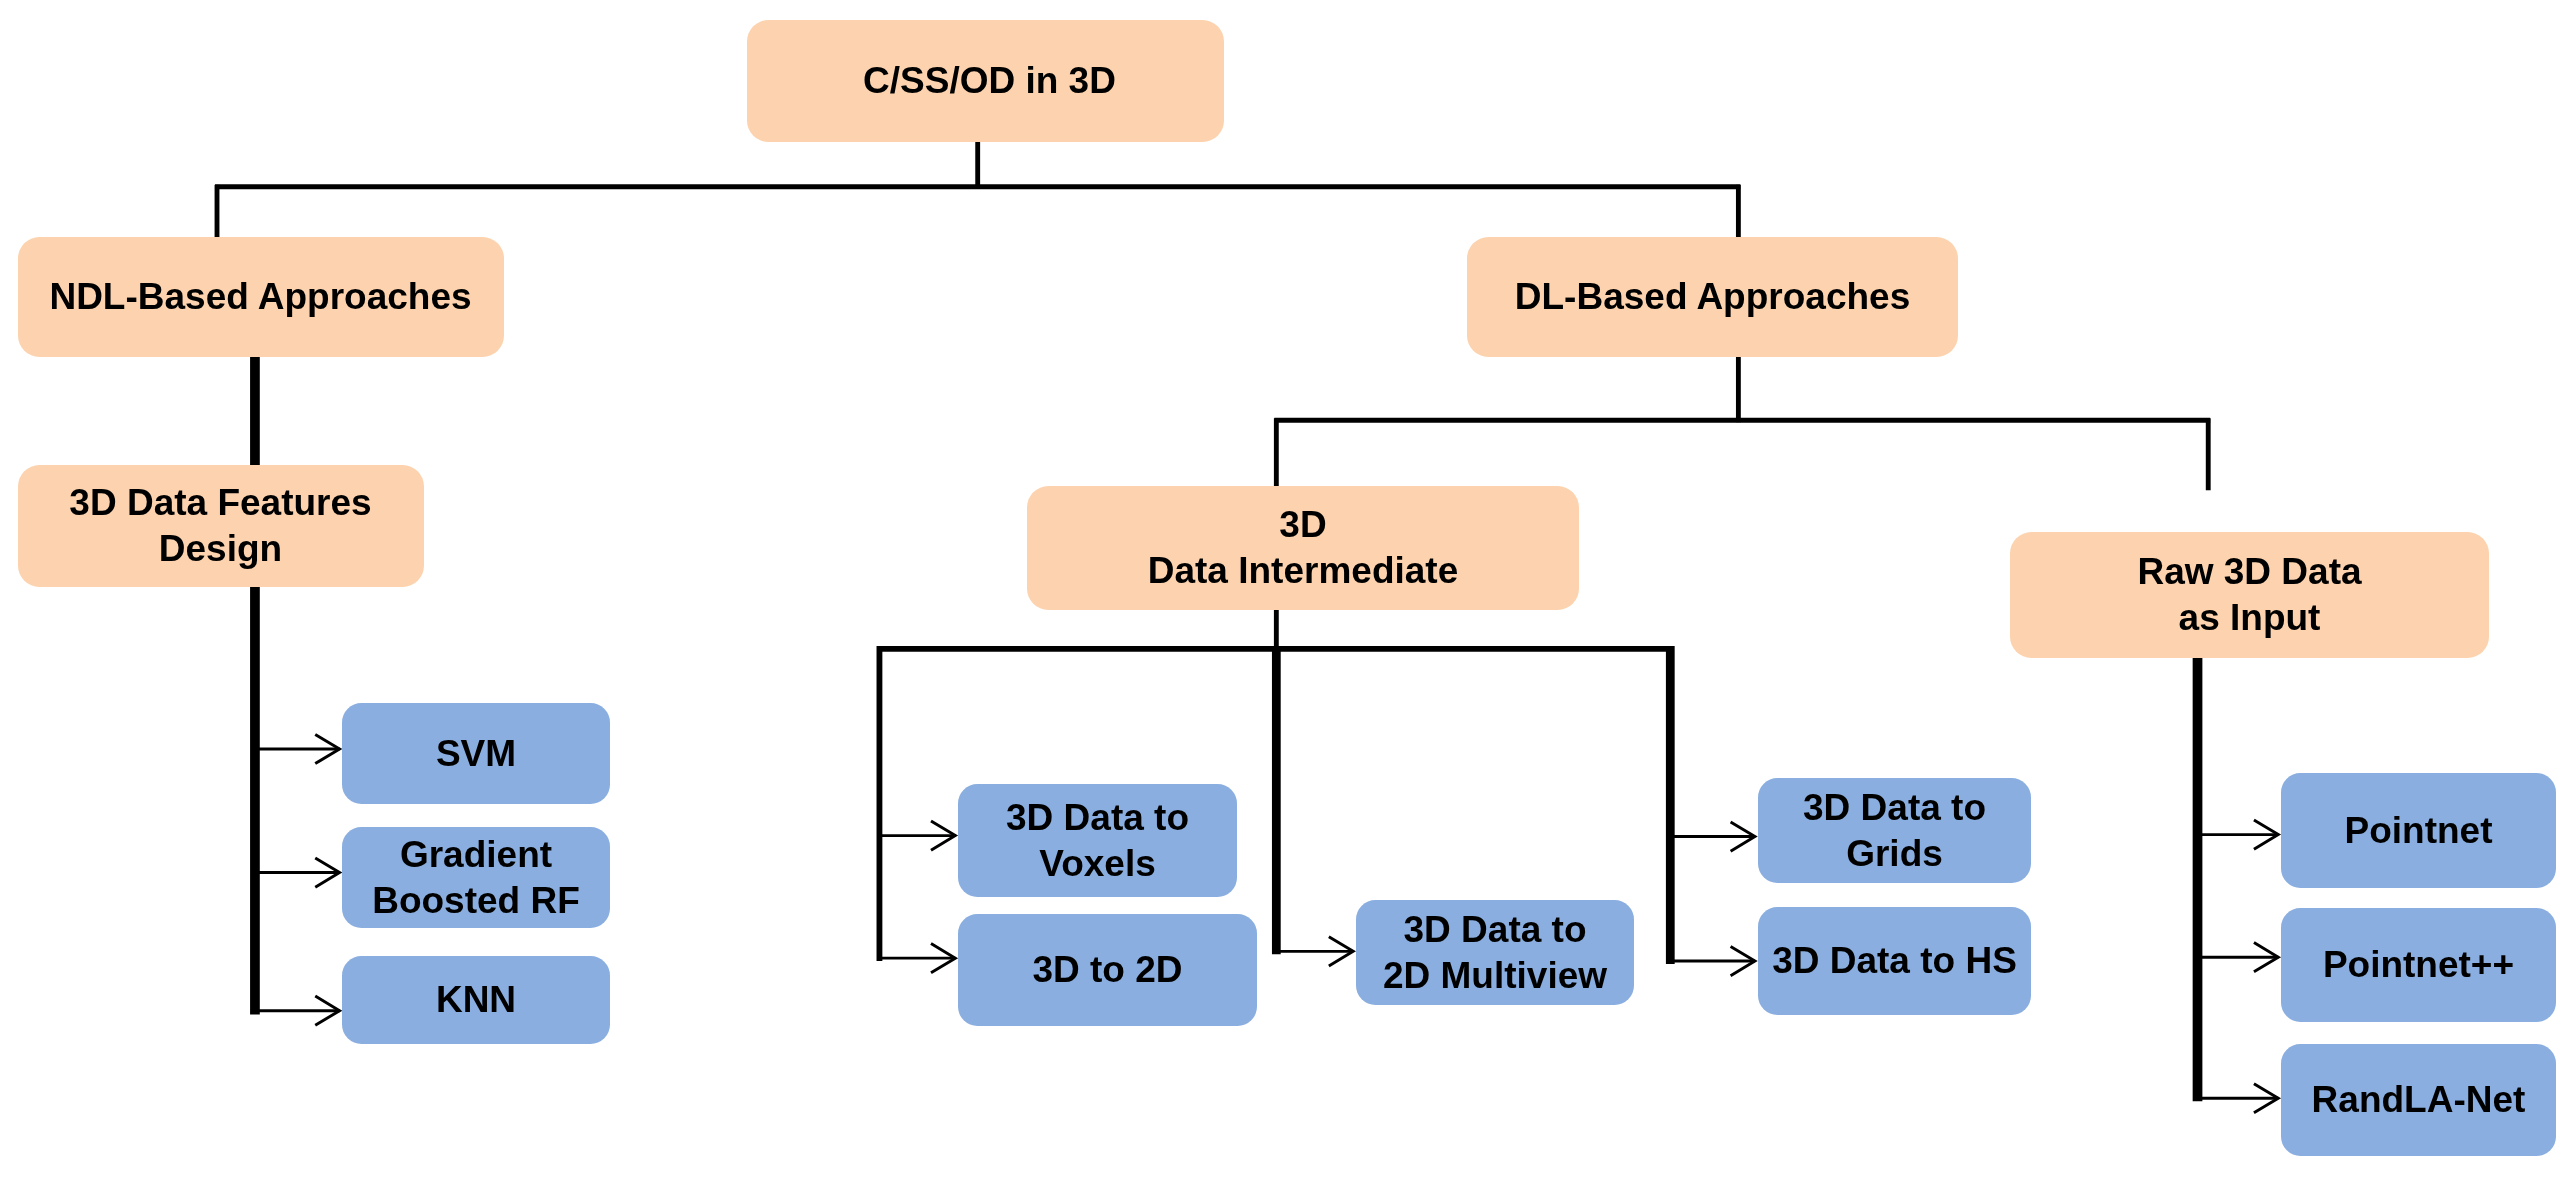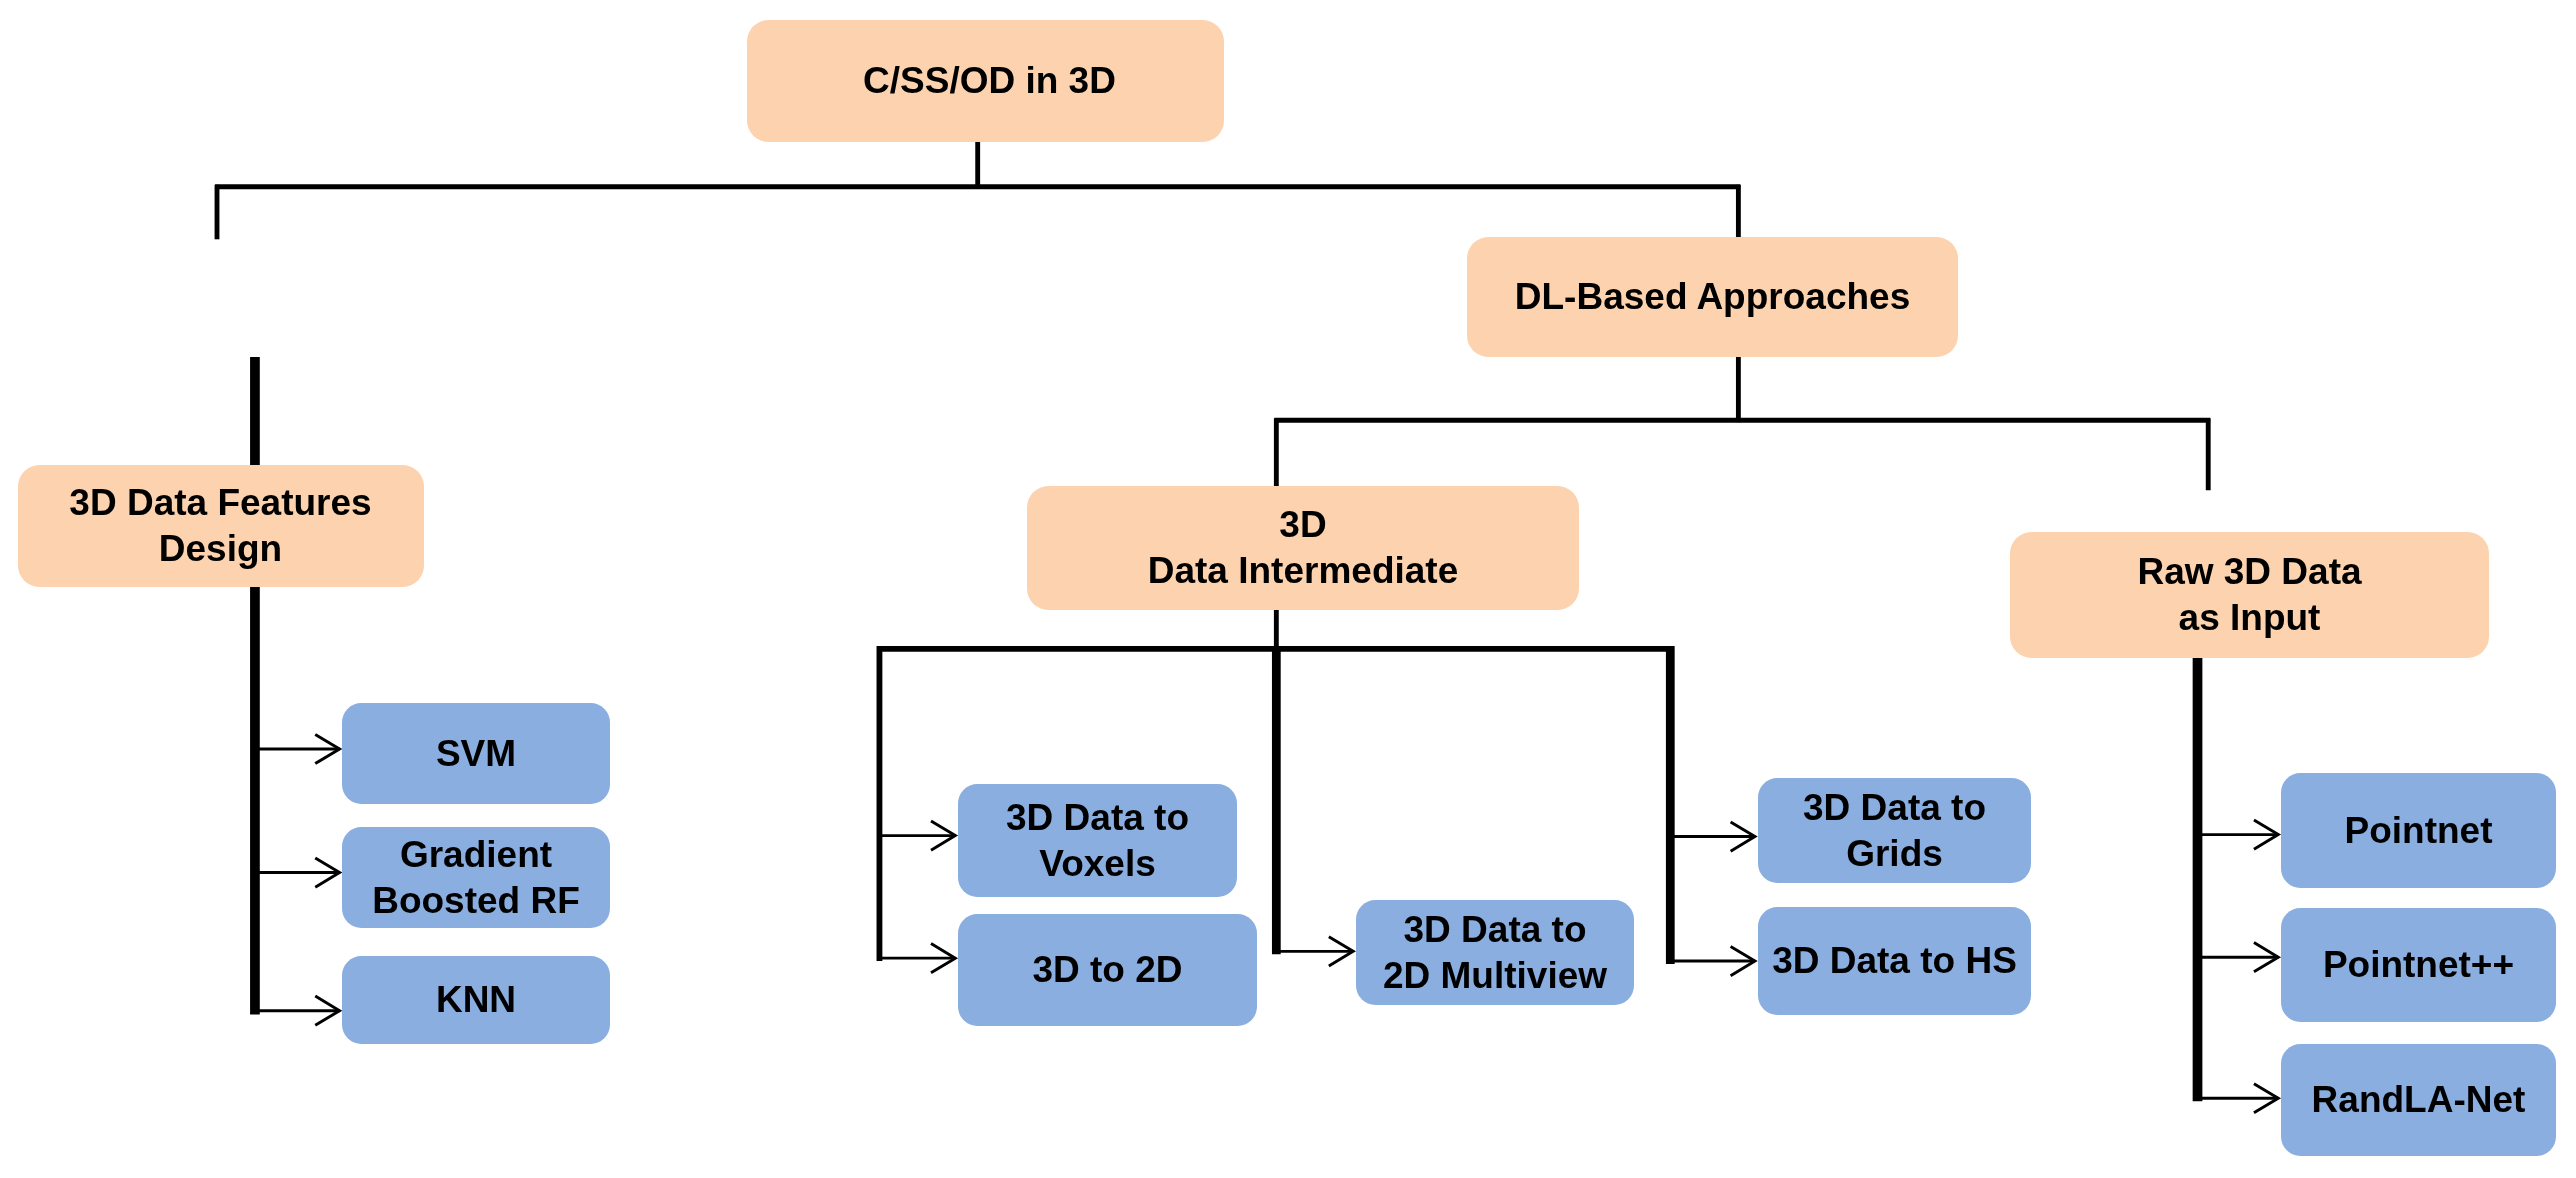--- a/index.html
+++ b/index.html
@@ -120,20 +120,21 @@
       <polyline class="ln" points="2317,969 2342,984 2317,999" stroke-width="3"></polyline>
     </g>
     <g>
       <line class="ln" x1="2259" y1="1129" x2="2342" y2="1129" stroke-width="3"></line>
       <polyline class="ln" points="2317,1114 2342,1129 2317,1144" stroke-width="3"></polyline>
     </g>
   </svg>
 
   <div class="node cat" style="left:747px; top:20.4px; width:477px; height:122px;padding-left:8px;">C/SS/OD in 3D</div>
 
+  <div class="node cat" style="left:17.5px; top:237px; width:486px; height:120px;">NDL-Based Approaches</div>
 
   <div class="node cat" style="left:17.5px; top:465px; width:406px; height:122px;">3D Data Features Design</div>
 
   <div class="node cat" style="left:1467px; top:237px; width:491px; height:120px;">DL-Based Approaches</div>
 
   <div class="node cat" style="left:1027px; top:486px; width:552px; height:124px;">3D
 Data Intermediate</div>
 
   <div class="node cat" style="left:2010px; top:488px; width:479px; height:126px;margin-top:44px;">Raw 3D Data
 as Input</div>

